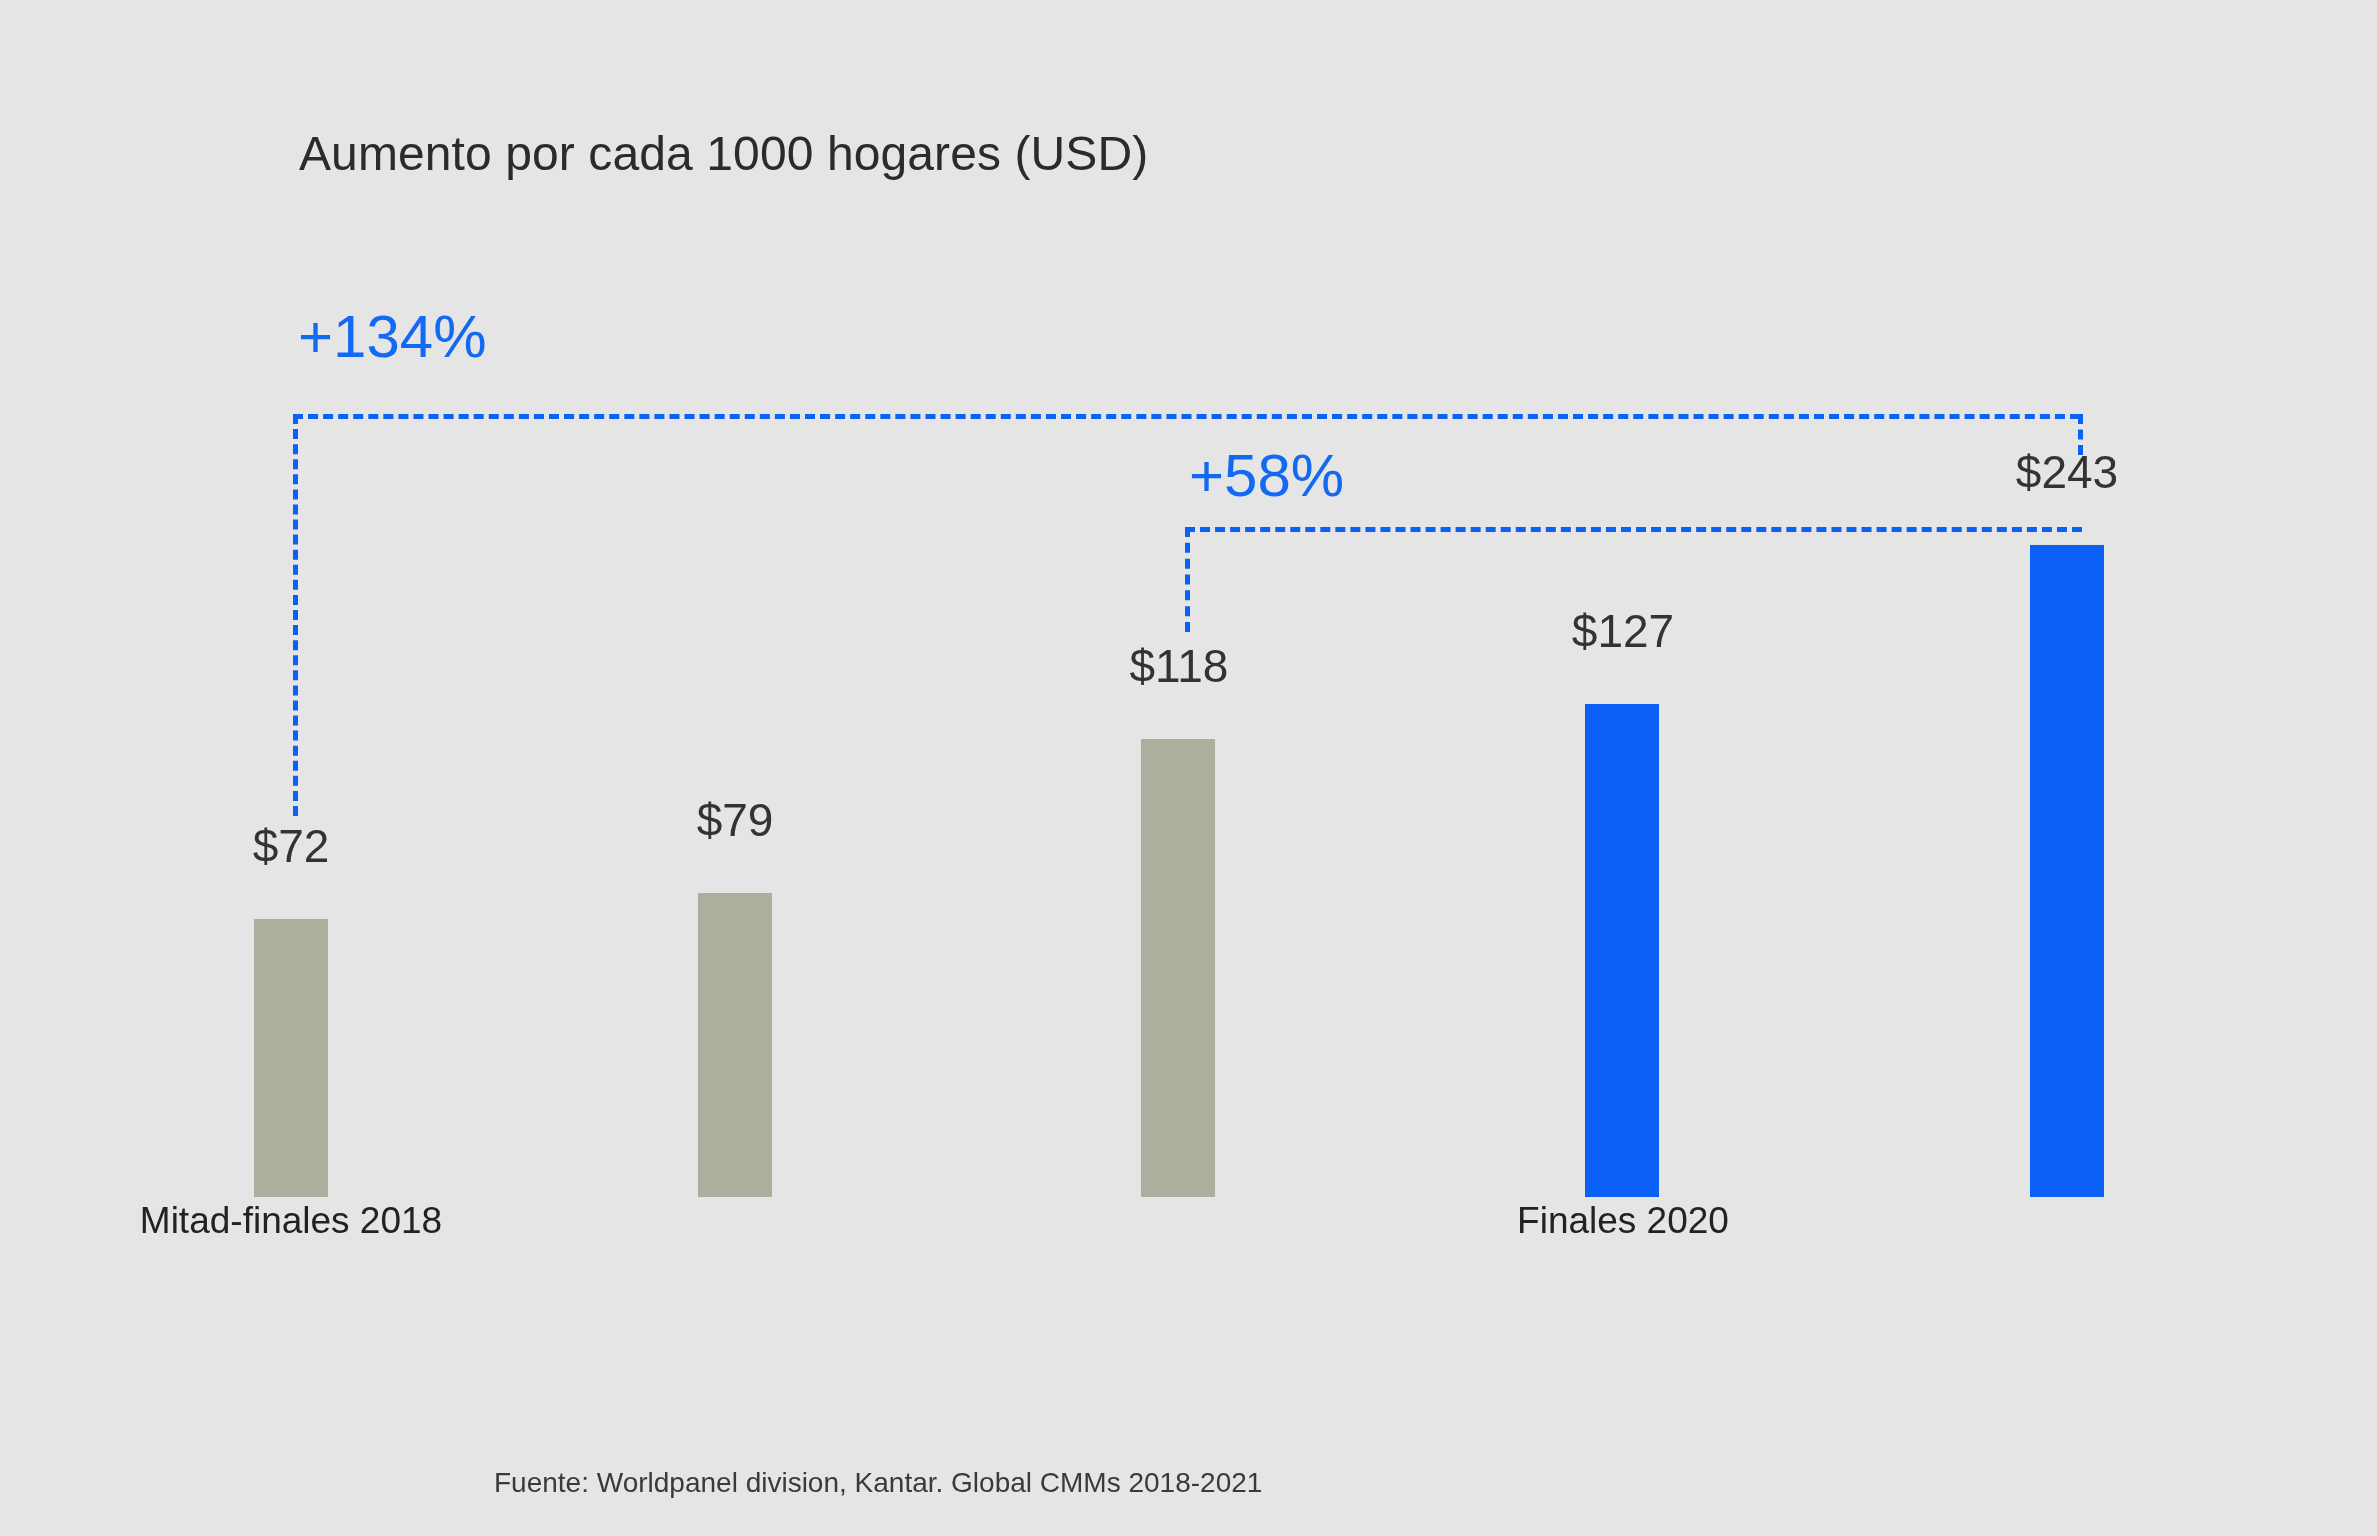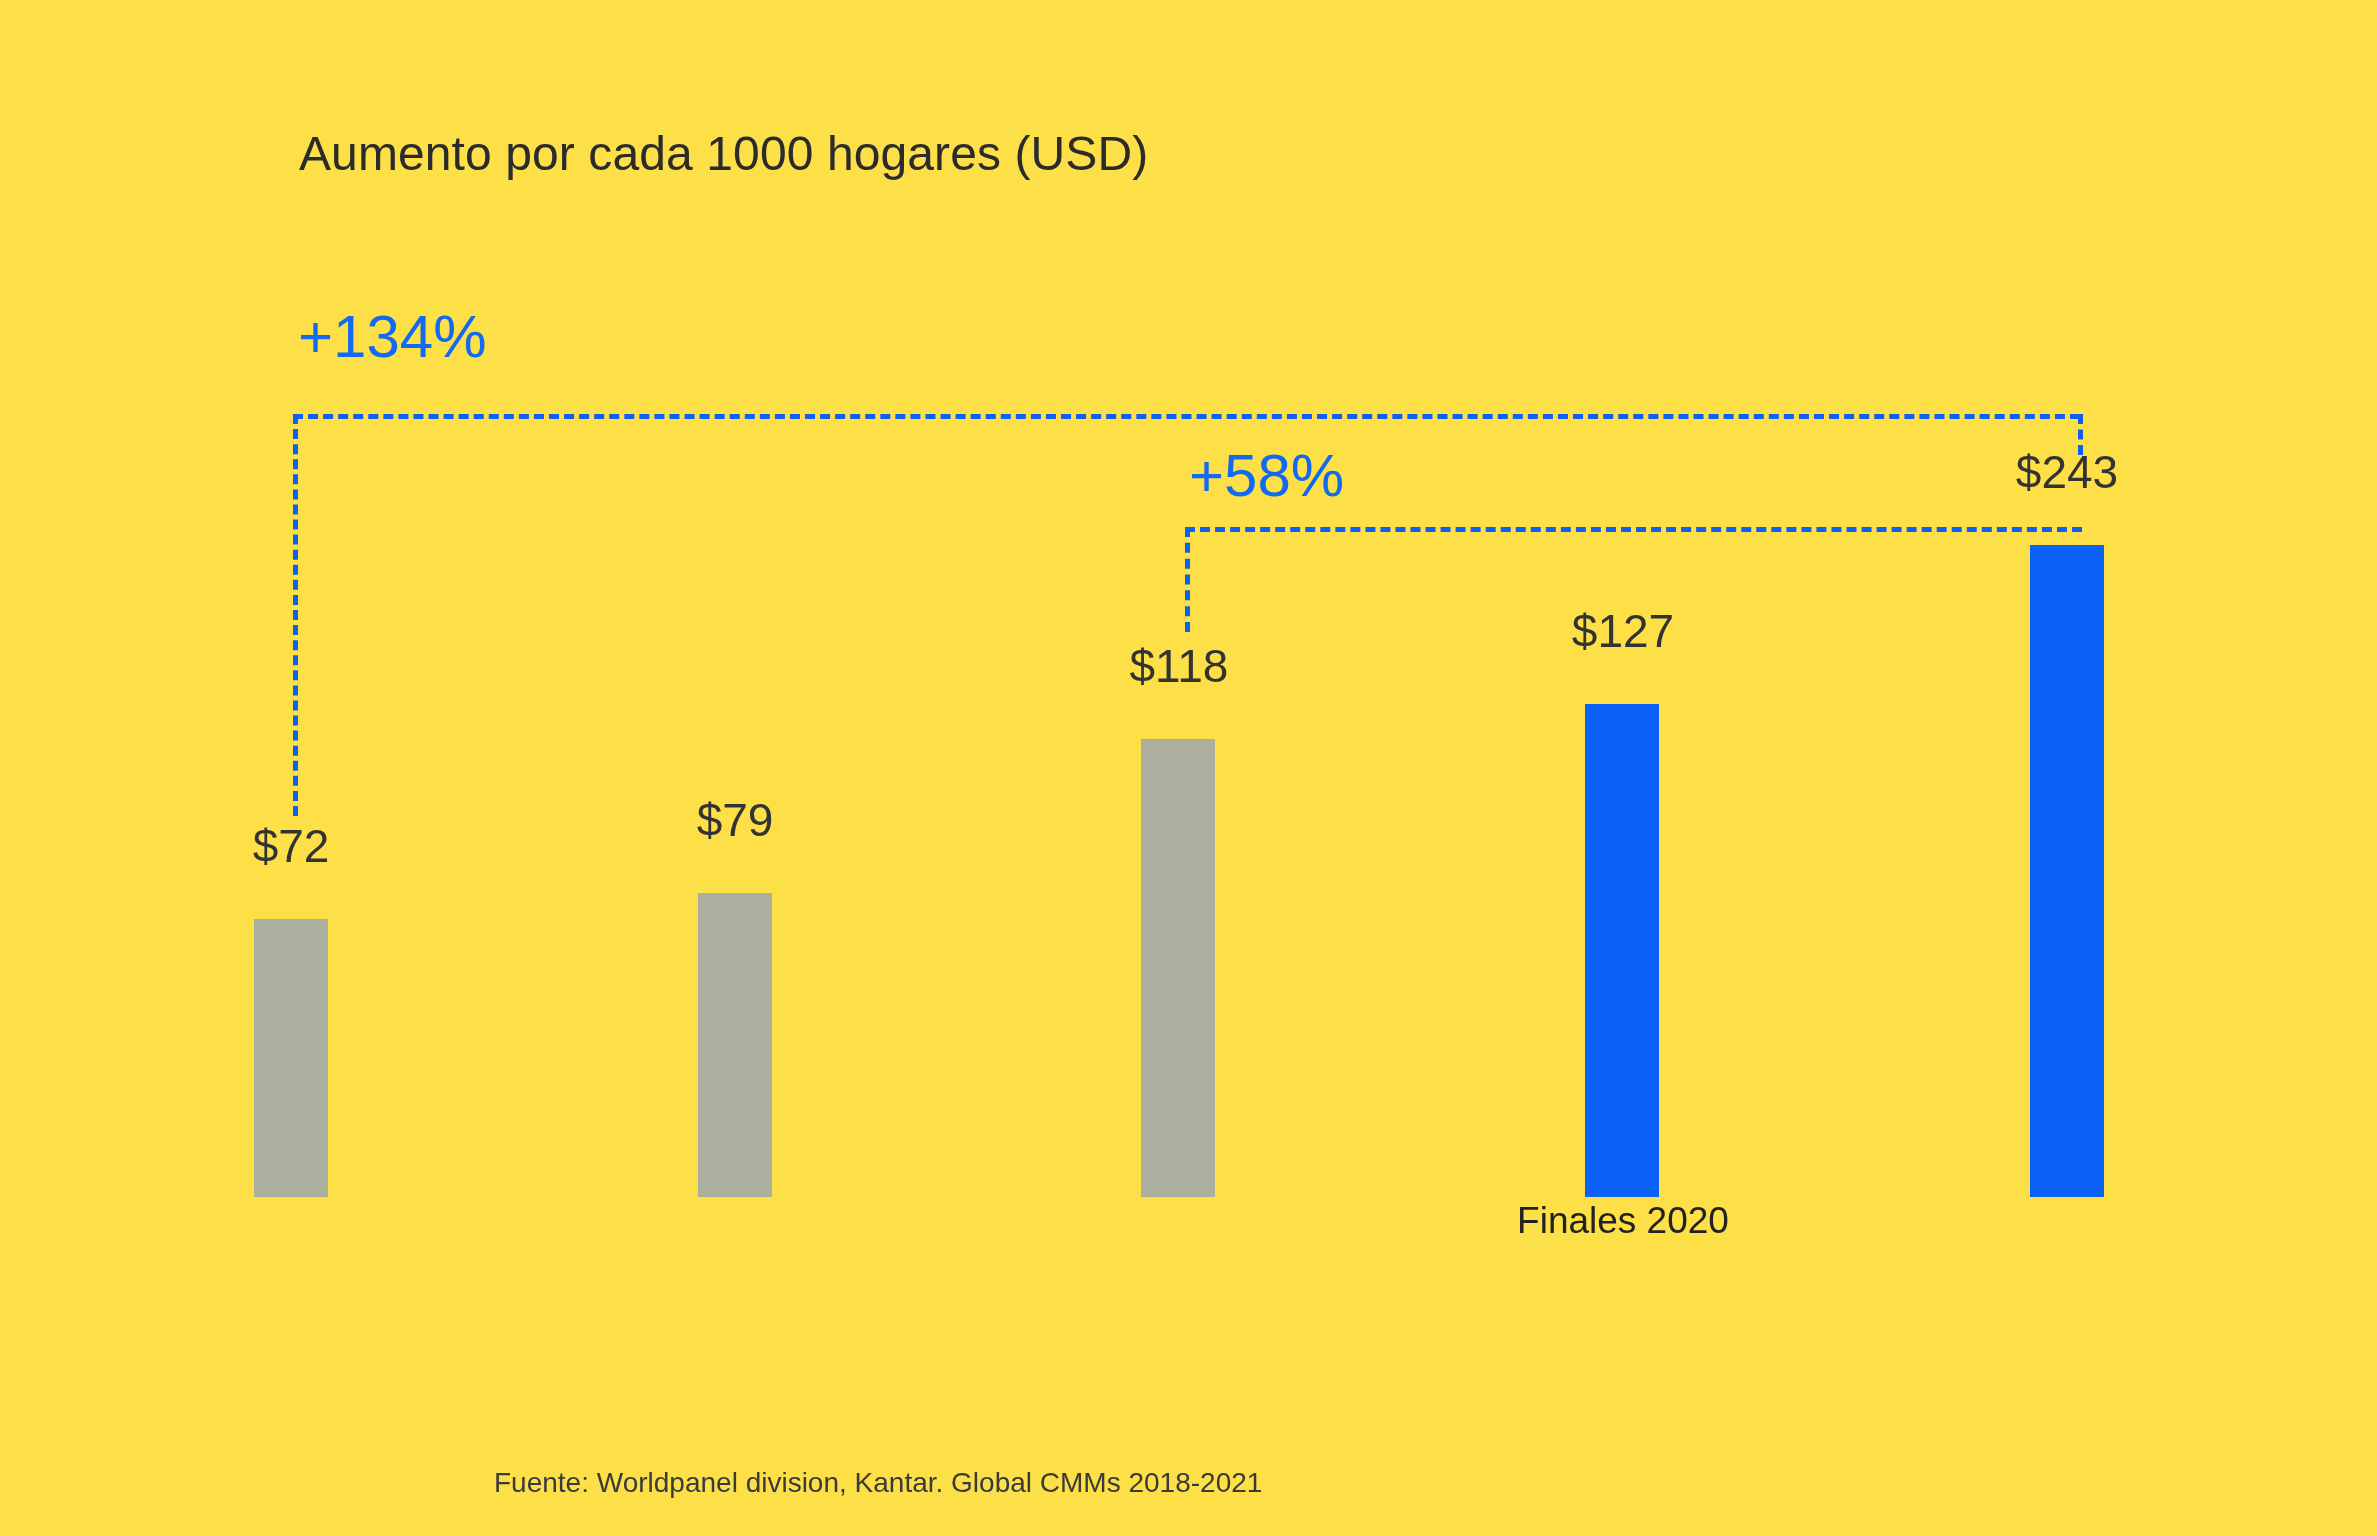--- a/index.html
+++ b/index.html
@@ -8,21 +8,21 @@
     background: #ffffff;
   }
   body {
     font-family: "Liberation Sans", sans-serif;
     -webkit-font-smoothing: antialiased;
   }
   #page {
     position: relative;
     width: 2377px;
     height: 1536px;
-    background: #fde047;
+    background: #e5e5e5;
     overflow: hidden;
   }
 
   
   #chart-title {
     position: absolute;
     left: 299px;
     top: 126px;
     font-size: 48px;
     color: #2b2b2b;
@@ -120,20 +120,21 @@
 <body>
 
 <div id="page">
 
   <div id="chart-title">Aumento por cada 1000 hogares (USD)</div>
 
   <div id="plot-area">
 
     <div class="bar" style="left:254px; width:74px; height:278px; background:#adaf9e;"></div>
     <div class="bar-label" style="left:216px; width:150px; top:819px;">$72</div>
+    <div class="cat-label" style="left:104px; width:374px;">Mitad-finales 2018</div>
 
     <div class="bar" style="left:698px; width:74px; height:304px; background:#adaf9e;"></div>
     <div class="bar-label" style="left:660px; width:150px; top:793px;">$79</div>
 
     <div class="bar" style="left:1141px; width:74px; height:458px; background:#adaf9e;"></div>
     <div class="bar-label" style="left:1104px; width:150px; top:639px;">$118</div>
 
     <div class="bar" style="left:1585px; width:74px; height:493px; background:#0b61f5;"></div>
     <div class="bar-label" style="left:1548px; width:150px; top:604px;">$127</div>
     <div class="cat-label" style="left:1436px; width:374px;">Finales 2020</div>

